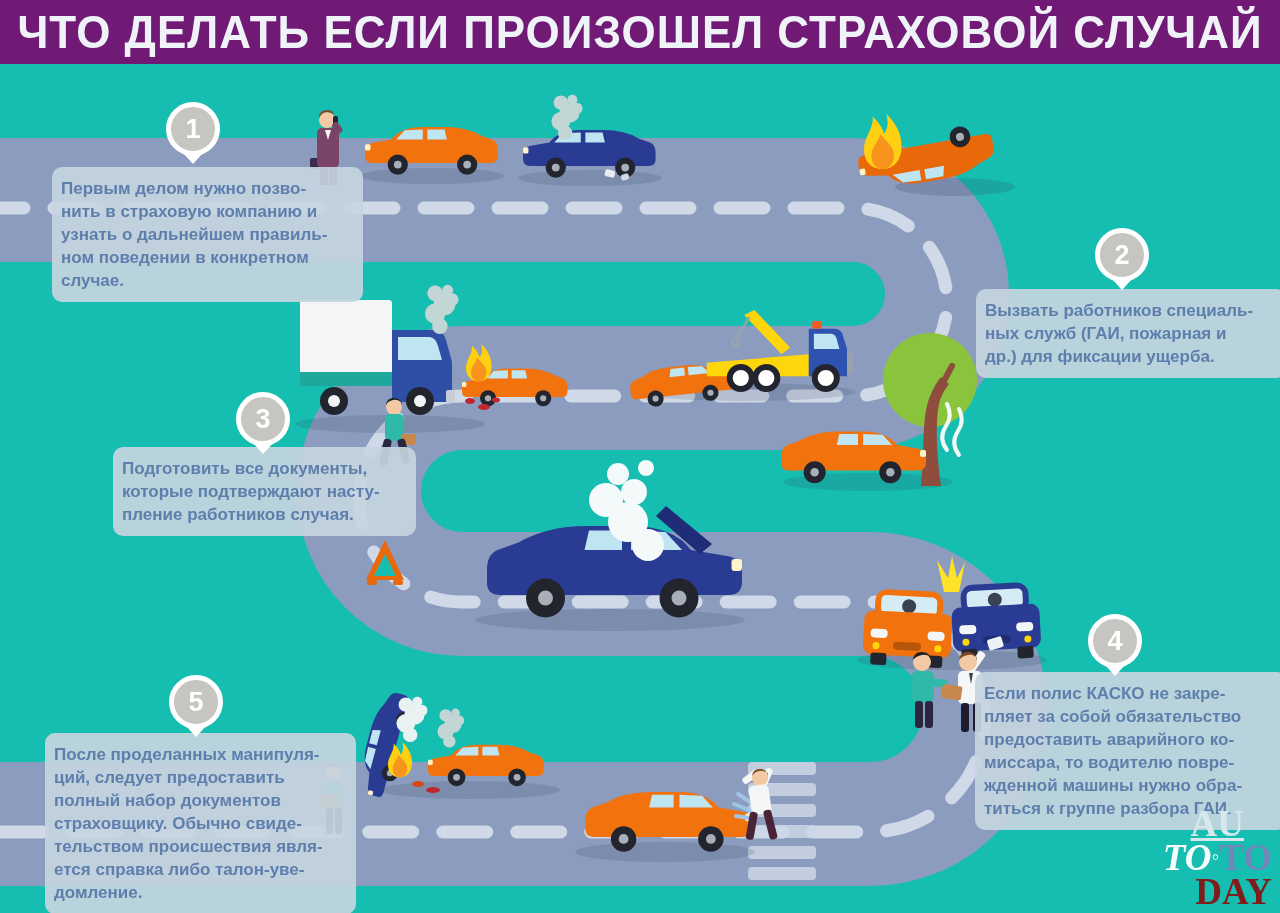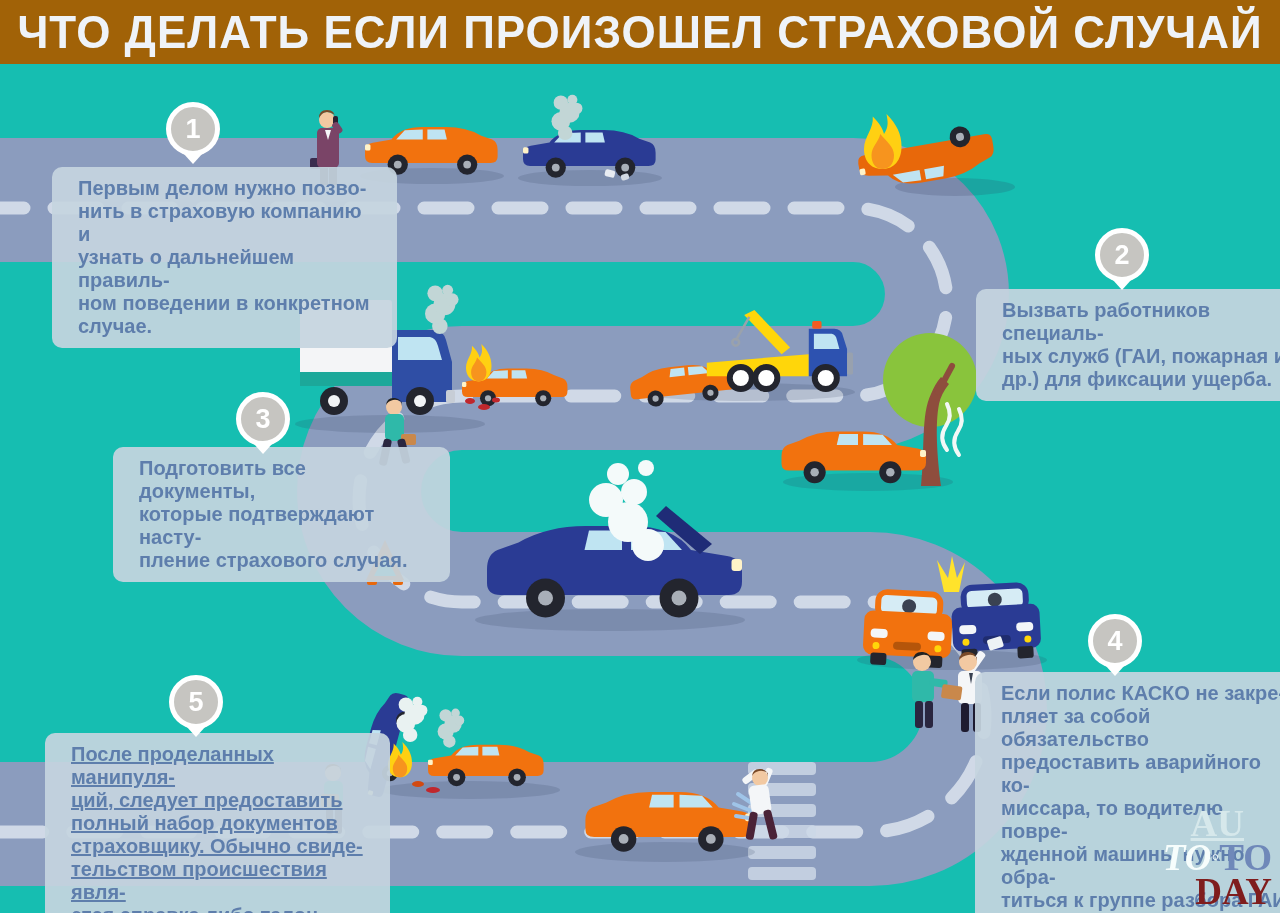--- a/index.html
+++ b/index.html
@@ -2,31 +2,31 @@
 <html><head>
 <meta charset="utf-8">
 <style>
   html,body{margin:0;padding:0;background:#0e9e94;}
   .stage{
     position:relative;width:1280px;height:913px;overflow:hidden;
     background:#16BEB1;font-family:"Liberation Sans",sans-serif;
   }
   .art{position:absolute;left:0;top:0;width:1280px;height:913px;}
   .title-bar{
-    position:absolute;left:0;top:0;width:1280px;height:64px;background:#a16207;
+    position:absolute;left:0;top:0;width:1280px;height:64px;background:#701a75;
     display:flex;align-items:center;justify-content:center;z-index:5;
   }
   .title-bar h1{
     margin:0;color:#EFF3F8;font-size:44px;font-weight:800;letter-spacing:1px;
     white-space:nowrap;transform:scaleY(1.04);
   }
   .step-box{
     position:absolute;z-index:4;background:rgba(197,212,223,0.93);
-    border-radius:10px;padding:10px 26px;color:#5E7EAC;
-    font-weight:700;font-size:20px;line-height:23px;
+    border-radius:10px;padding:10px 9px;color:#5E7EAC;
+    font-weight:700;font-size:17px;line-height:23px;
   }
   .step-box p{margin:0;white-space:pre-line;}
   .pin{
     position:absolute;z-index:6;width:44px;height:44px;border:5px solid #fff;
     border-radius:50%;background:#C6C5C1;color:#fff;
     display:flex;align-items:center;justify-content:center;
     font-size:27px;font-weight:700;
   }
   .pin::after{
     content:"";position:absolute;left:50%;top:100%;transform:translateX(-50%);
@@ -294,31 +294,31 @@
 случае.</p>
   </div>
   <div class="step-box" style="left:976px;top:289px;width:292px;">
     <p>Вызвать работников специаль-
 ных служб (ГАИ, пожарная и
 др.) для фиксации ущерба.</p>
   </div>
   <div class="step-box" style="left:113px;top:447px;width:285px;">
     <p>Подготовить все документы,
 которые подтверждают насту-
-пление страхового случая.</p>
+пление работников случая.</p>
   </div>
   <div class="step-box" style="left:975px;top:672px;width:294px;">
     <p>Если полис КАСКО не закре-
 пляет за собой обязательство
 предоставить аварийного ко-
 миссара, то водителю повре-
 жденной машины нужно обра-
 титься к группе разбора ГАИ.</p>
   </div>
-  <div class="step-box" style="left:45px;top:733px;width:293px;text-decoration:underline;">
+  <div class="step-box" style="left:45px;top:733px;width:293px;">
     <p>После проделанных манипуля-
 ций, следует предоставить
 полный набор документов
 страховщику. Обычно свиде-
 тельством происшествия явля-
 ется справка либо талон-уве-
 домление.</p>
   </div>
 
   <div class="watermark">

